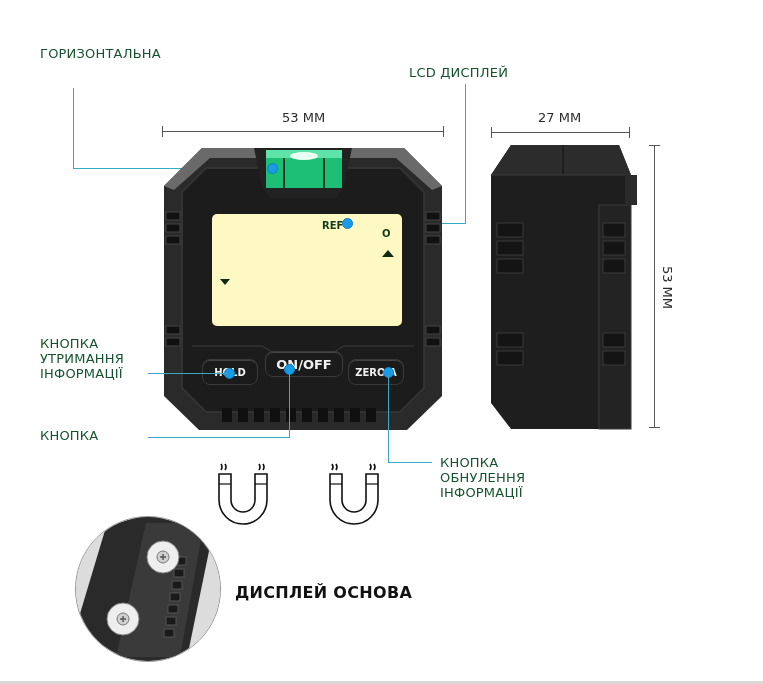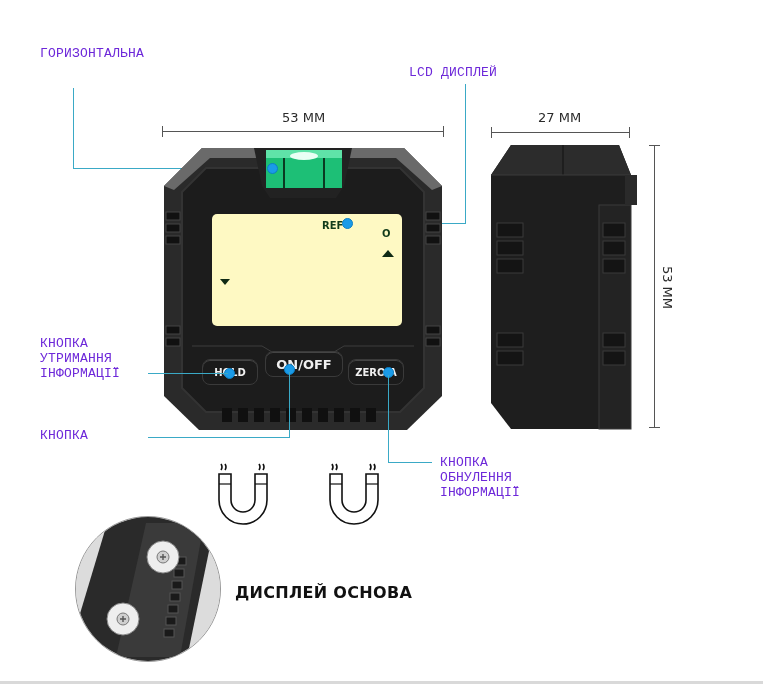--- a/index.html
+++ b/index.html
@@ -1,19 +1,19 @@
 <!DOCTYPE html>
 <html><head>
 <meta charset="utf-8">
 <style>
   * { box-sizing: border-box; margin: 0; padding: 0; }
   html, body { width: 763px; height: 684px; background: #ffffff; overflow: hidden; }
   body { position: relative; font-family: "DejaVu Sans", "Liberation Sans", sans-serif; color: #222; }
   .abs { position: absolute; }
-  .label { font-size: 13px; line-height: 15px; letter-spacing: 0.2px; color: #6d28d9; text-transform: uppercase; font-family: Liberation Mono, monospace; }
+  .label { font-size: 13px; line-height: 15px; letter-spacing: 0.2px; color: #14532d; text-transform: uppercase; }
   .label span { display: block; }
   .dim-text { font-size: 13px; color: #2a2a2a; }
   .leader { position: absolute; background: #3aa9c6; }
   .dot { position: absolute; width: 11px; height: 11px; border-radius: 50%; background: #1a9be8; border: 1px solid #0d7fc4; }
   .dim-line { position: absolute; background: #555; }
   .tick { position: absolute; background: #555; }
 
   
   .device { position: absolute; left: 162px; top: 146px; width: 282px; height: 286px; }
   .device svg { position: absolute; left: 0; top: 0; }

